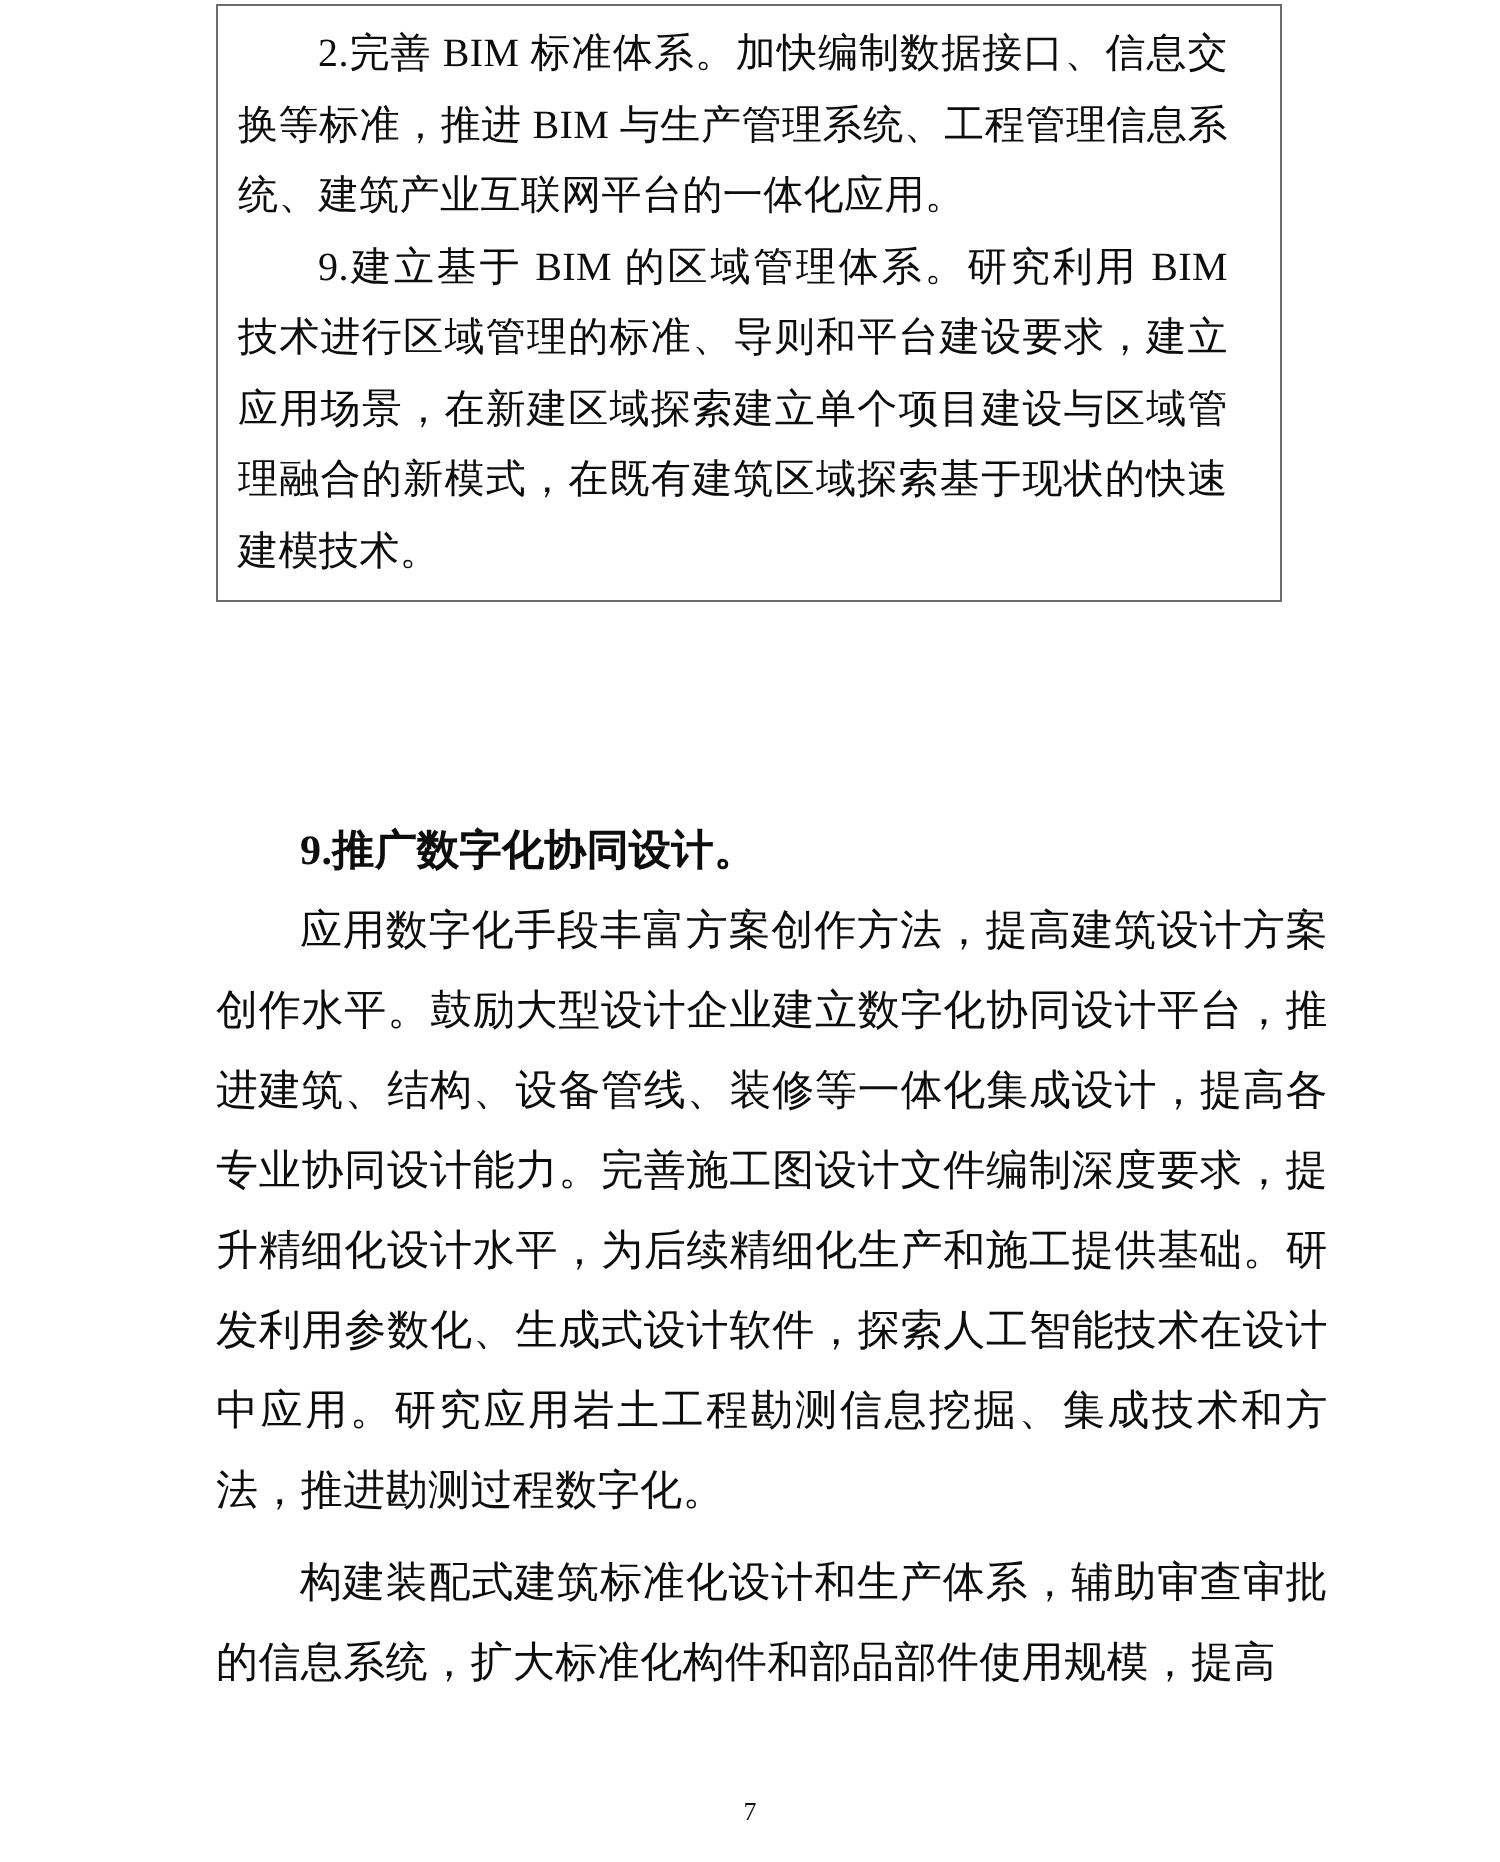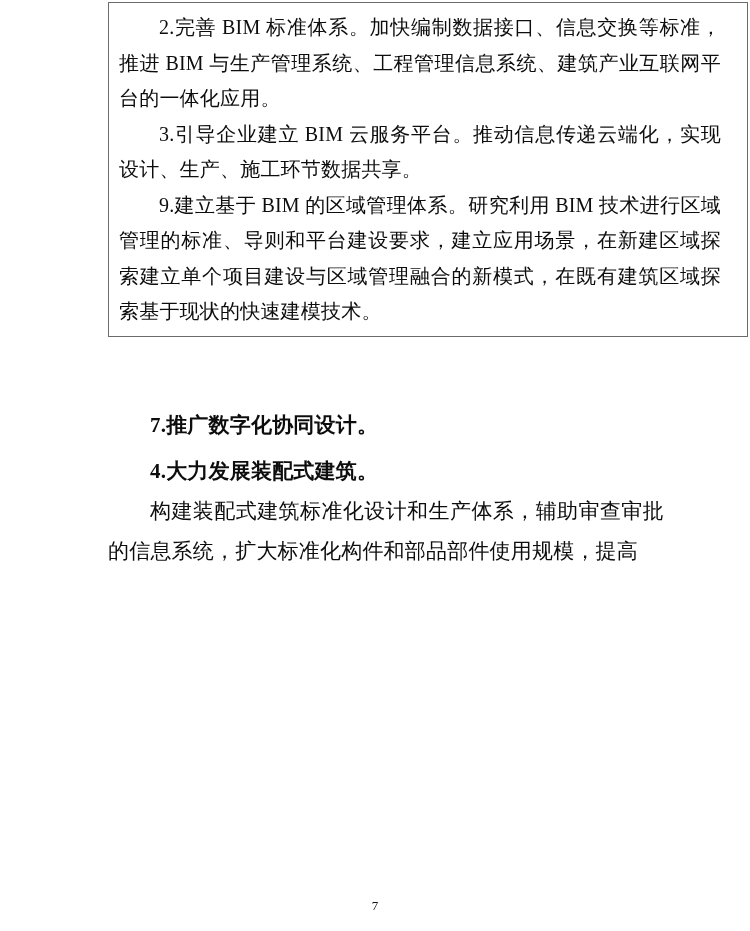--- a/index.html
+++ b/index.html
@@ -20,21 +20,21 @@
     width: 750px;
     height: 931px;
     box-sizing: border-box;
     padding: 0 64px 0 64px;
   }
   
   .framed-block {
     position: absolute;
     left: 108px;
     top: 2px;
-    width: 640px;
+    width: 533px;
     border: 1px solid #6b6b6b;
     box-sizing: border-box;
     padding: 7px 26px 6px 10px;
     background: #fff;
   }
   .framed-block p {
     margin: 0;
   }
   p.para {
     font-size: 20.5px;
@@ -75,25 +75,24 @@
     color: #111;
   }
 </style>
 </head>
 <body>
 
 <div class="page">
 
   <div class="framed-block">
     <p class="para">2.完善 BIM 标准体系。加快编制数据接口、信息交换等标准，推进 BIM 与生产管理系统、工程管理信息系统、建筑产业互联网平台的一体化应用。</p>
-    <p class="para">3.引导企业建立 BIM 云服务平台。推动信息传递云端化，实现设计、生产、施工环节数据共享。</p>
     <p class="para">9.建立基于 BIM 的区域管理体系。研究利用 BIM 技术进行区域管理的标准、导则和平台建设要求，建立应用场景，在新建区域探索建立单个项目建设与区域管理融合的新模式，在既有建筑区域探索基于现状的快速建模技术。</p>
   </div>
 
   <div class="body-flow">
-    <p class="para heading">7.推广数字化协同设计。</p>
+    <p class="para heading">9.推广数字化协同设计。</p>
+    <p class="para">应用数字化手段丰富方案创作方法，提高建筑设计方案创作水平。鼓励大型设计企业建立数字化协同设计平台，推进建筑、结构、设备管线、装修等一体化集成设计，提高各专业协同设计能力。完善施工图设计文件编制深度要求，提升精细化设计水平，为后续精细化生产和施工提供基础。研发利用参数化、生成式设计软件，探索人工智能技术在设计中应用。研究应用岩土工程勘测信息挖掘、集成技术和方法，推进勘测过程数字化。</p>
     <div class="spacer-sm"></div>
-    <p class="para heading">4.大力发展装配式建筑。</p>
     <p class="para">构建装配式建筑标准化设计和生产体系，辅助审查审批的信息系统，扩大标准化构件和部品部件使用规模，提高</p>
   </div>
 
   <div class="page-number">7</div>
 </div>
 
 </body></html>

